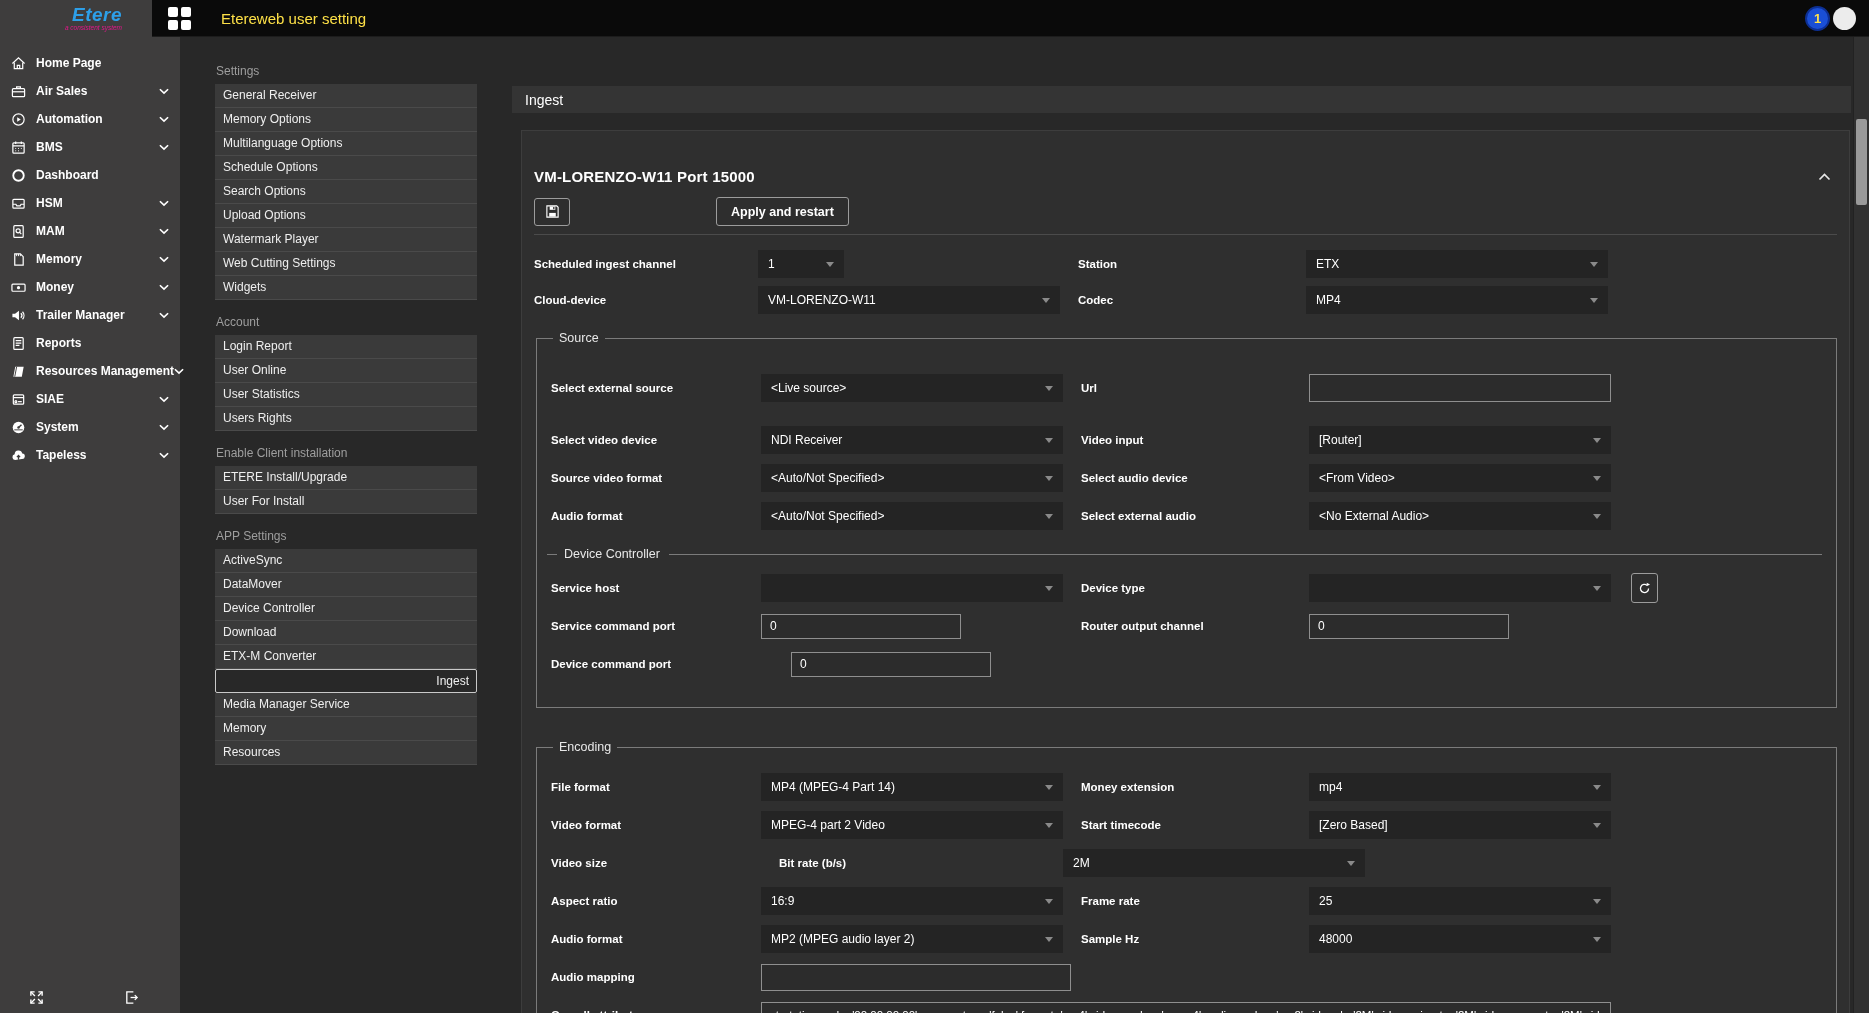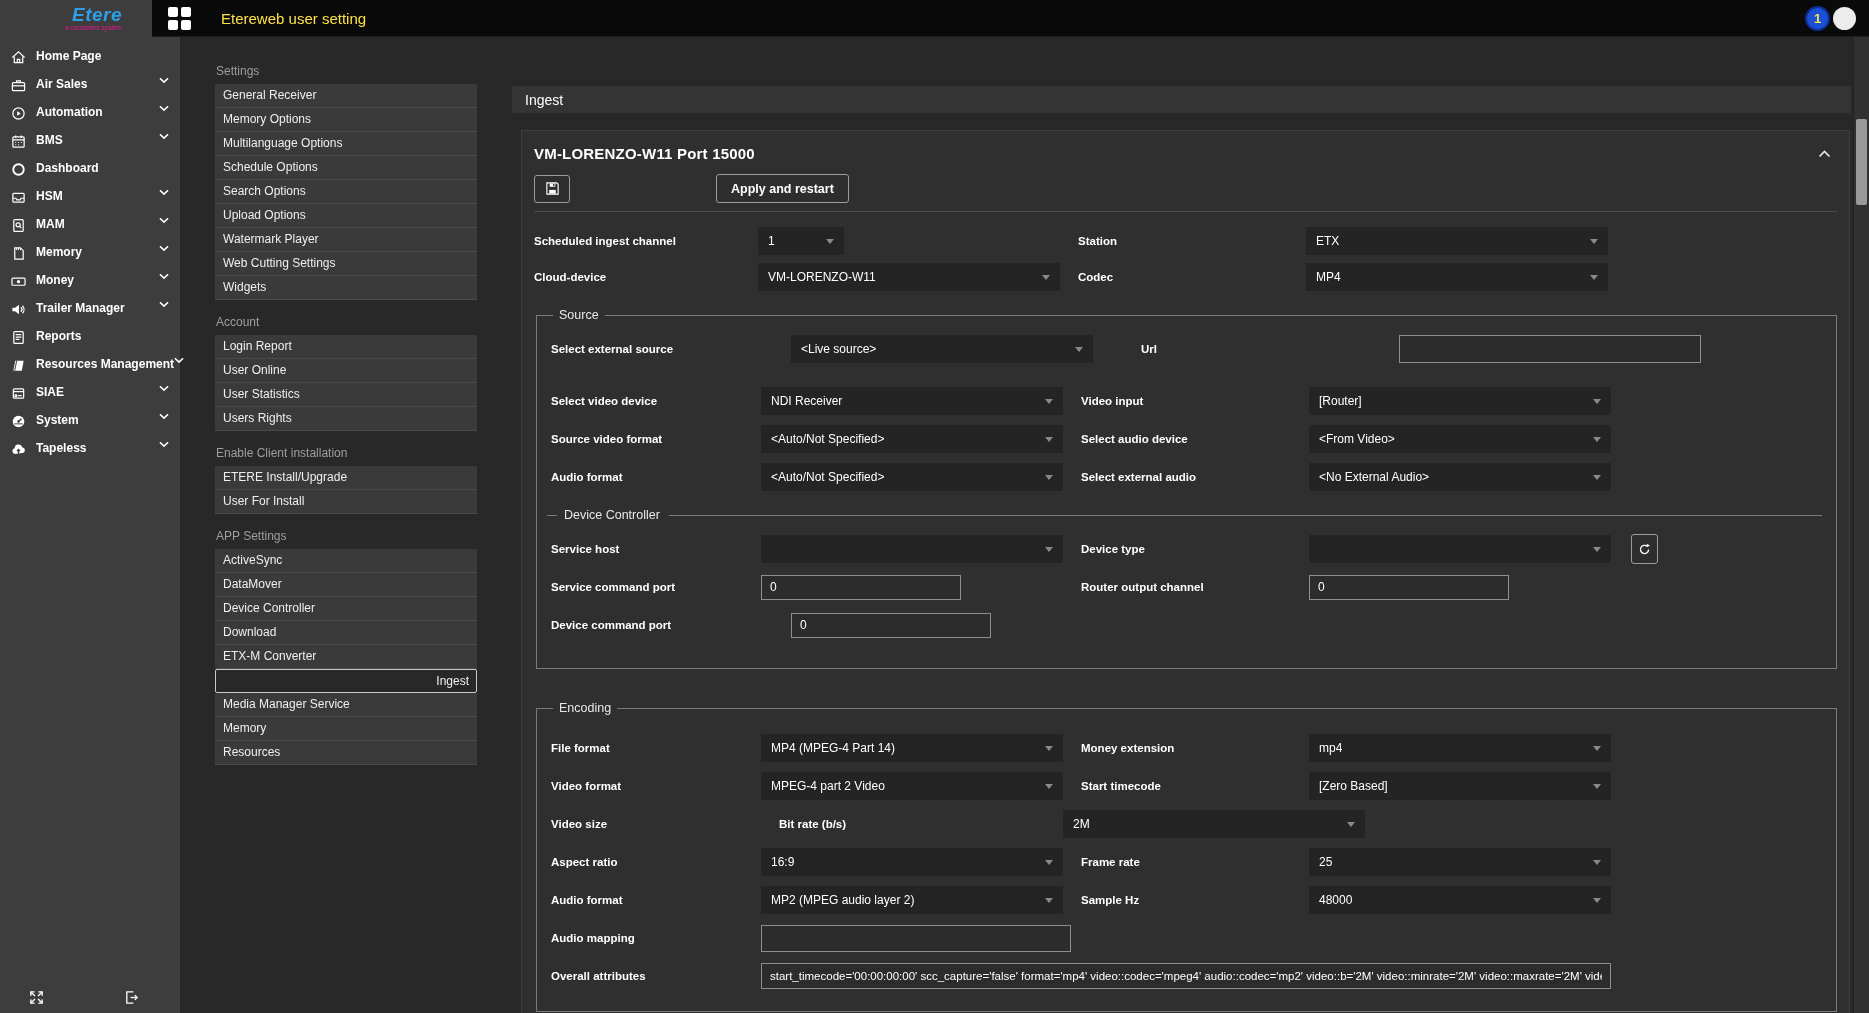--- a/index.html
+++ b/index.html
@@ -29,37 +29,37 @@
 
   
   .body-row{display:flex;height:976px;}
   .sidebar{width:180px;background:var(--sidebar-bg);padding-top:12px;position:relative;flex:none;}
   .menu-col{width:325px;flex:none;padding:27px 28px 16px 35px;background:var(--page-bg);}
   .content{flex:1 1 auto;background:var(--page-bg);padding-left:7px;position:relative;}
   .vscrollbar{width:16px;flex:none;background:#313131;border-left:1px solid #222;position:relative;}
   .vthumb{position:absolute;top:82px;left:2px;width:11px;height:86px;background:#9a9a9a;border-radius:2px;}
 
   
-  .sb-item{height:28px;display:flex;align-items:flex-start;padding:0 11px 0 10px;cursor:pointer;}
+  .sb-item{height:28px;display:flex;align-items:center;padding:0 11px 0 10px;cursor:pointer;}
   .sb-ico{width:17px;height:17px;margin-right:9px;display:flex;align-items:center;justify-content:center;flex:none;}
   .sb-label{font-size:12px;font-weight:600;white-space:nowrap;color:#fff;}
   .sb-chev{margin-left:auto;display:flex;}
   .sidebar-bottom{position:absolute;bottom:8px;left:0;right:0;display:flex;align-items:center;padding-left:29px;gap:80px;}
   .sb-bottom-btn{cursor:pointer;display:flex;}
 
   
   .menu-header{color:var(--muted);font-size:12px;margin:15px 0 6px 1px;}
   .menu-section:first-child .menu-header{margin-top:0;}
   .menu-item{background:var(--item-bg);border-bottom:1px solid #4a4a4a;color:#efefef;font-size:12px;height:24px;line-height:23px;padding-left:8px;cursor:pointer;white-space:nowrap;overflow:hidden;}
   .menu-item.selected{background:transparent;border:1px solid #c9c9c9;border-radius:2px;text-align:right;padding-right:7px;padding-left:0;line-height:22px;}
 
   
   .page-titlebar{margin-top:49px;margin-right:2px;height:27px;background:var(--titlebar-bg);display:flex;align-items:center;padding-left:13px;font-size:14px;}
   .panel{margin:17px 3px 0 9px;background:var(--panel-bg);border:1px solid #3d3d3d;padding:12px 10px 24px 10px;}
-  .panel-head{display:flex;align-items:center;padding:2px 8px 0 2px;font-size:15px;font-weight:600;letter-spacing:.2px;}
+  .panel-head{display:flex;align-items:center;padding:2px 8px 0 2px;font-size:15px;font-weight:600;letter-spacing:.2px;margin-top:23px;}
   .collapse-chev{margin-left:auto;cursor:pointer;display:flex;}
   .toolbar{margin-top:12px;display:flex;align-items:center;padding-left:2px;}
   .icon-btn{border:1px solid #9c9c9c;background:#2e2e2e;border-radius:3px;display:flex;align-items:center;justify-content:center;cursor:pointer;}
   .icon-btn.save{width:36px;height:28px;}
   .btn.apply{margin-left:146px;height:29px;padding:0 14px;border:1px solid #9c9c9c;background:#2e2e2e;color:#fff;
     font-weight:bold;font-size:12.5px;border-radius:3px;font-family:inherit;cursor:pointer;}
   .toolbar-divider{border-bottom:1px solid #4b4b4b;margin:8px 2px 0 2px;}
 
   .form-top{margin-top:14px;padding-left:2px;}
   .frow{display:grid;grid-template-columns:224px 302px 246px 302px 1fr;align-items:center;min-height:30px;margin-bottom:6px;}
@@ -75,21 +75,21 @@
   .tinput.port{width:200px;height:25px;}
   .indent{margin-left:30px;}
   .tinput.map{width:310px;height:27px;}
   .tinput.wide{grid-column:2/5;width:100%;height:26px;font-size:11.5px;white-space:nowrap;overflow:hidden;}
   .aux{display:flex;align-items:center;}
   .icon-btn.refresh{width:27px;height:30px;margin-left:20px;}
 
   fieldset.box{border:1px solid var(--fieldset-border);margin:16px 2px 0 2px;padding:2px 14px 20px 14px;}
   fieldset.box legend{font-size:12.5px;color:#e8e8e8;padding:0 6px;margin-left:2px;}
   fieldset.box.encoding{margin-top:32px;padding-bottom:12px;}
-  .first-row{margin-top:10px;gap:30px;}
+  .first-row{margin-top:26px;}
   .gap-after{margin-bottom:22px !important;}
   .enc-first{margin-top:16px;}
   .sub-legend{display:flex;align-items:center;margin:16px 0 12px -4px;font-size:12.5px;color:#e8e8e8;}
   .sub-legend::before{content:"";width:10px;border-top:1px solid var(--fieldset-border);margin-right:7px;}
   .sub-legend::after{content:"";flex:1;border-top:1px solid var(--fieldset-border);margin-left:9px;}
 </style>
 </head>
 <body>
 
 <header class="topbar">

